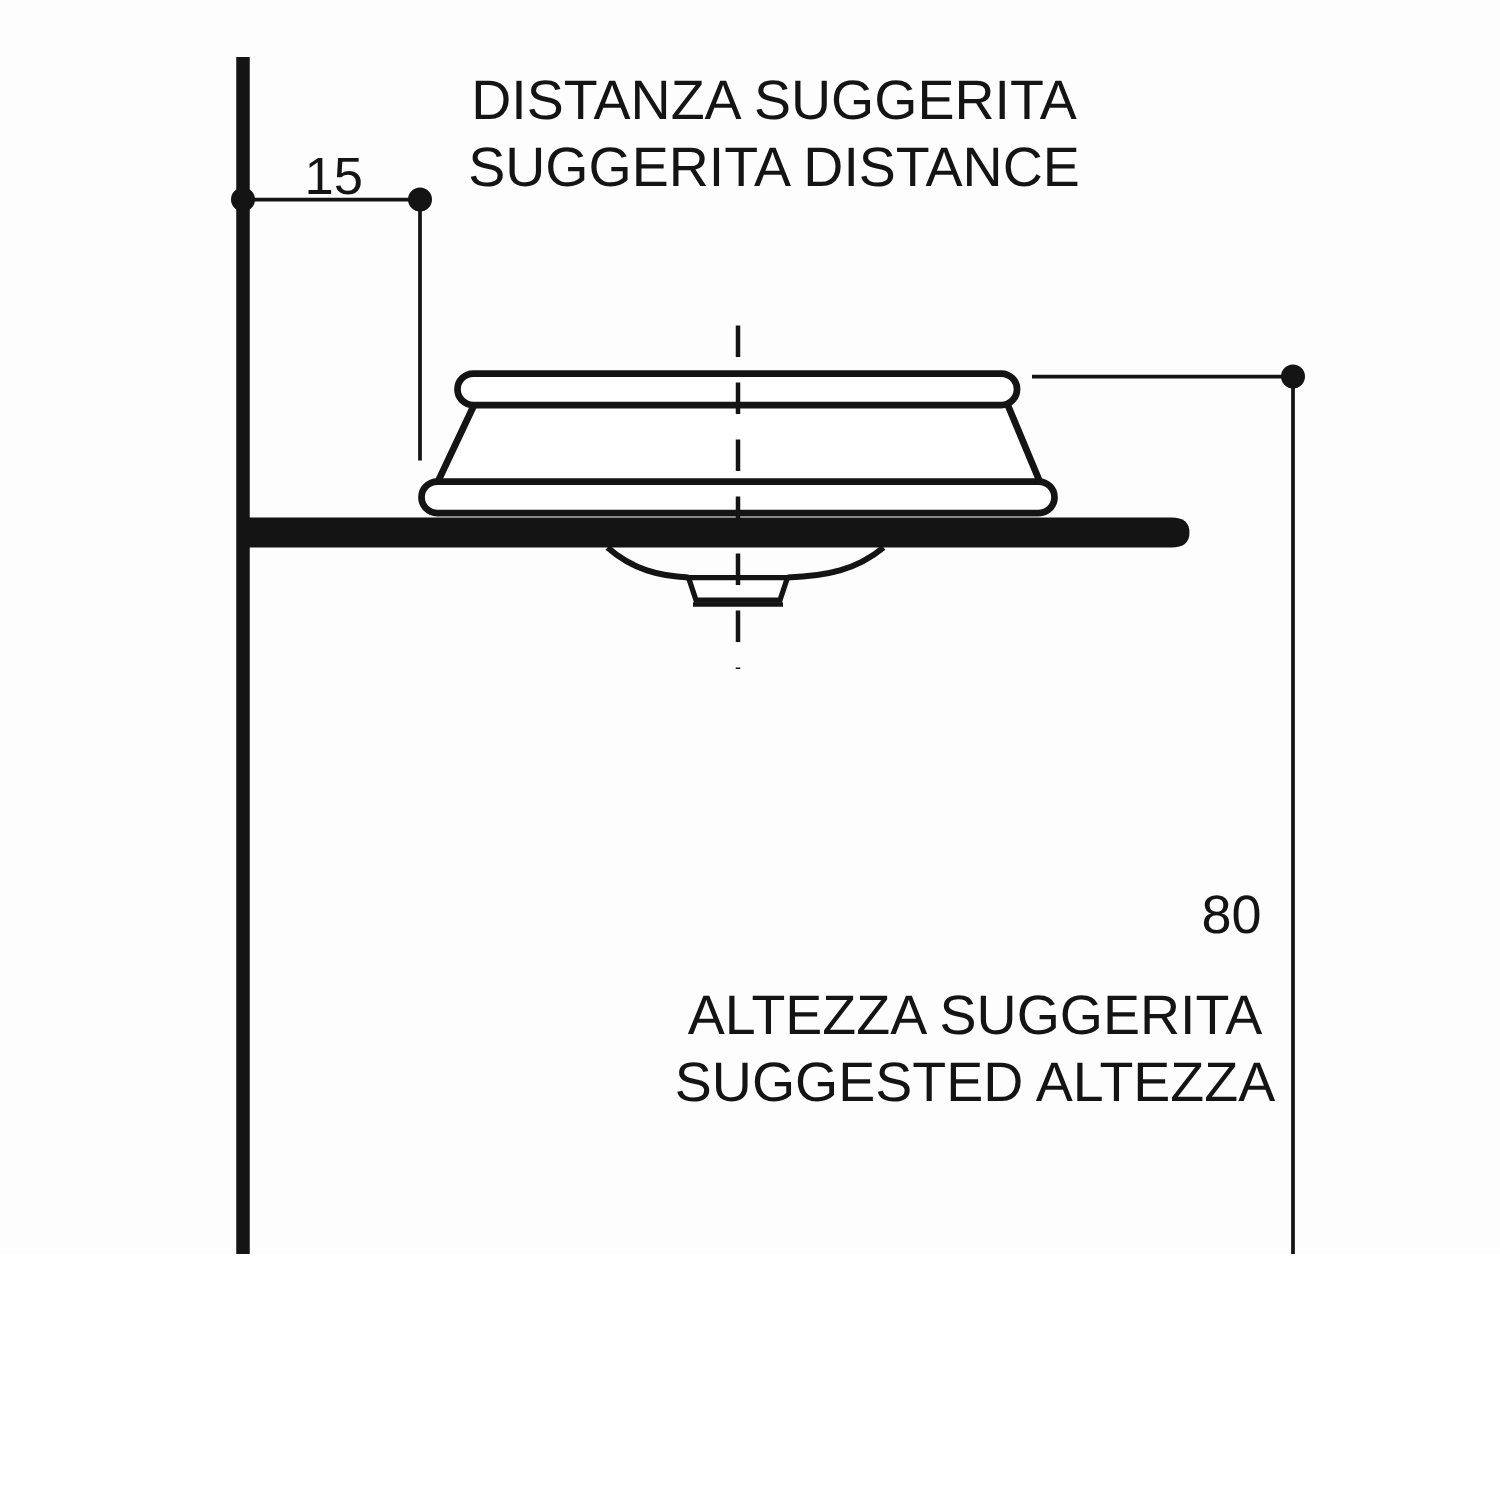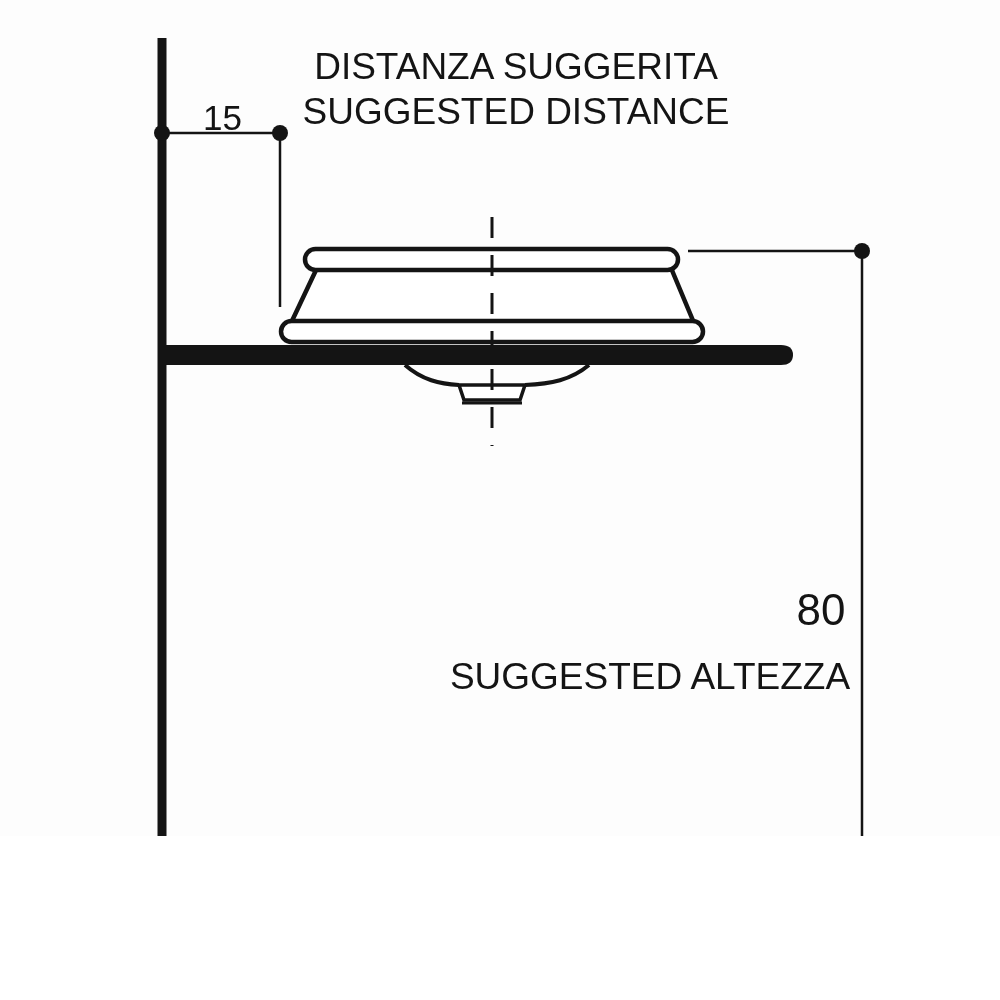--- a/index.html
+++ b/index.html
@@ -53,21 +53,21 @@
     left: 180px;
     top: 100px;
     width: 85px;
     font-size: 35px;
     line-height: 36px;
   }
   .dim-80 {
     left: 786px;
     top: 592px;
     width: 70px;
-    font-size: 44px;
+    font-size: 36px;
     line-height: 36px;
   }
 </style>
 </head>
 <body>
 
 <div class="canvas">
 
   <svg class="diagram-svg" viewBox="0 0 1000 1000">
 
@@ -96,24 +96,25 @@
     <line x1="280" y1="133" x2="280" y2="307" stroke="currentColor" stroke-width="2.5"></line>
 
     <line x1="688" y1="251" x2="862" y2="251" stroke="currentColor" stroke-width="2.5"></line>
     <circle cx="862" cy="251" r="8" fill="currentColor"></circle>
     <line x1="862" y1="251" x2="862" y2="978" stroke="currentColor" stroke-width="2.5"></line>
     <circle cx="862" cy="978" r="8" fill="currentColor"></circle>
   </svg>
 
   <div class="label title-block distance-title">
     <div>DISTANZA SUGGERITA</div>
-    <div>SUGGESTED DISTANCE</div>
+    <div>SUGGERITA DISTANCE</div>
   </div>
 
   <div class="label dim-value dim-15">15</div>
 
   <div class="label dim-value dim-80">80</div>
 
   <div class="label title-block height-title">
+    <div>ALTEZZA SUGGERITA</div>
     <div>SUGGESTED ALTEZZA</div>
   </div>
 
 </div>
 
 </body></html>

